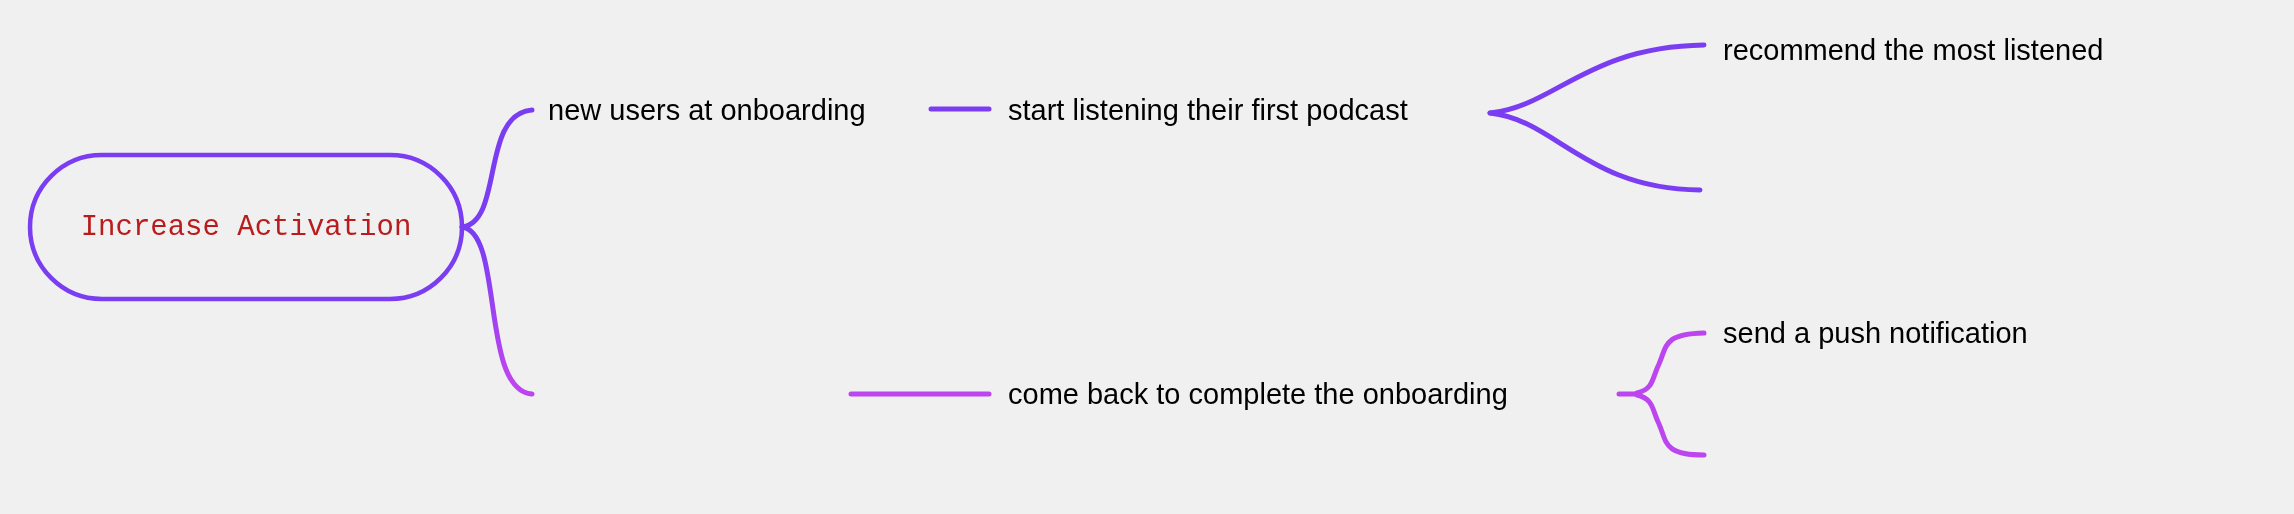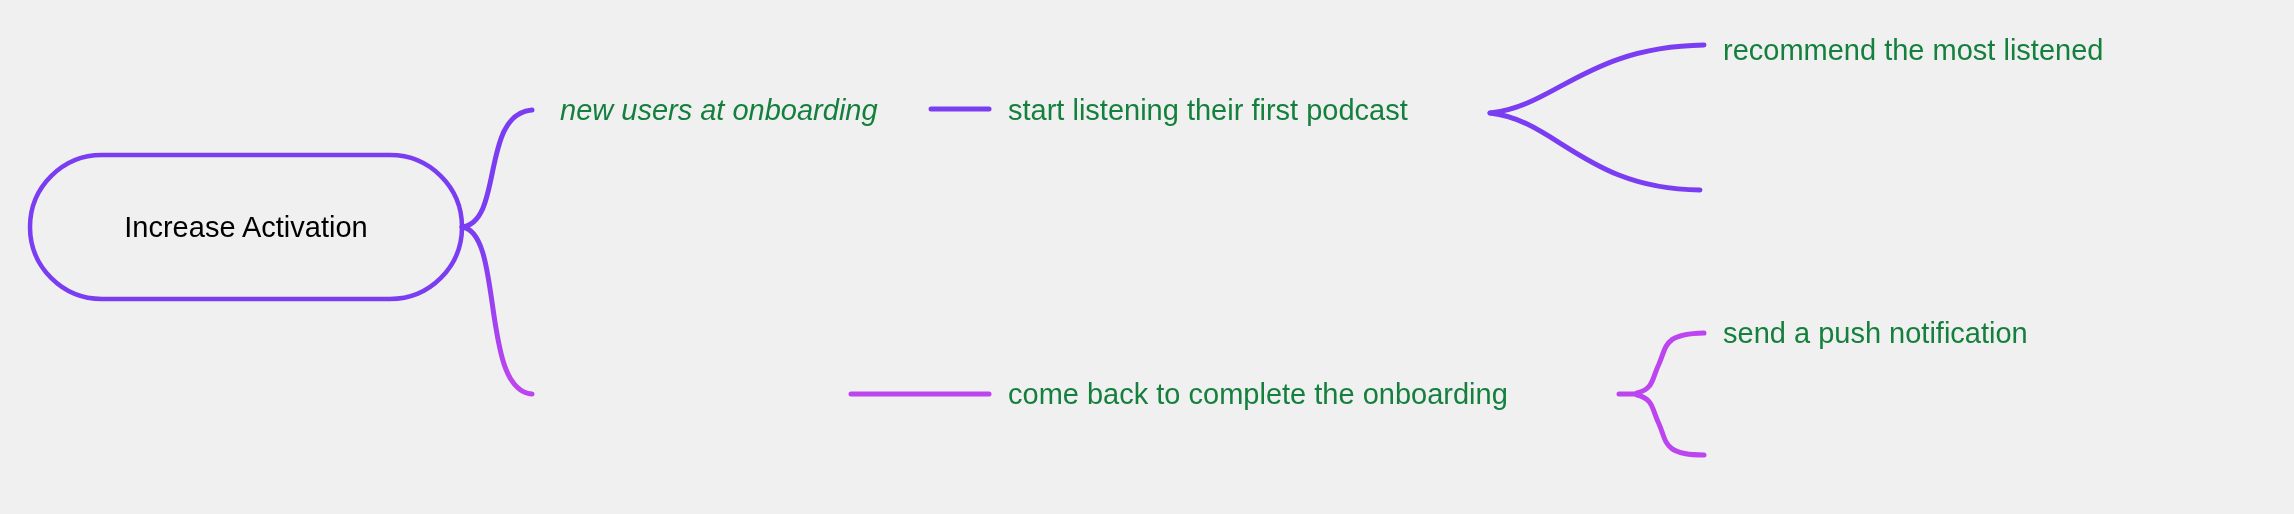--- a/index.html
+++ b/index.html
@@ -18,45 +18,46 @@
   .edges {
     position: absolute;
     left: 0;
     top: 0;
   }
   .node-label {
     position: absolute;
     transform: translateY(-50%);
     font-size: 29px;
     line-height: 1.55;
-    color: #15803d;
+    color: #000000;
     white-space: nowrap;
     cursor: default;
     text-align: right;
   }
   .node-label.wrap {
     white-space: normal;
     width: 520px;
   }
   .root-node {
     position: absolute;
     left: 30px;
     top: 155px;
     width: 432px;
     height: 144px;
     display: flex;
     align-items: center;
     justify-content: center;
   }
   .root-node .root-text {
     font-size: 29px;
-    color: #000000;
+    color: #b91c1c;
+    font-family: Liberation Mono, monospace;
   }
   
-  #lbl-b0   { left: 560px;  top: 110px; font-style: italic; }
+  #lbl-b0   { left: 548px;  top: 110px; }
   #lbl-b0c  { left: 1008px; top: 110px; }
   #lbl-b0c0 { left: 1723px; top: 50px;  }
   #lbl-b0c1 { left: 1725px; top: 191px; }
   #lbl-b1   { left: 534px;  top: 394px; }
   #lbl-b1c  { left: 1008px; top: 394px; }
   #lbl-b1c0 { left: 1723px; top: 333px; }
   #lbl-b1c1 { left: 1723px; top: 455px; }
 </style>
 </head>
 <body>

